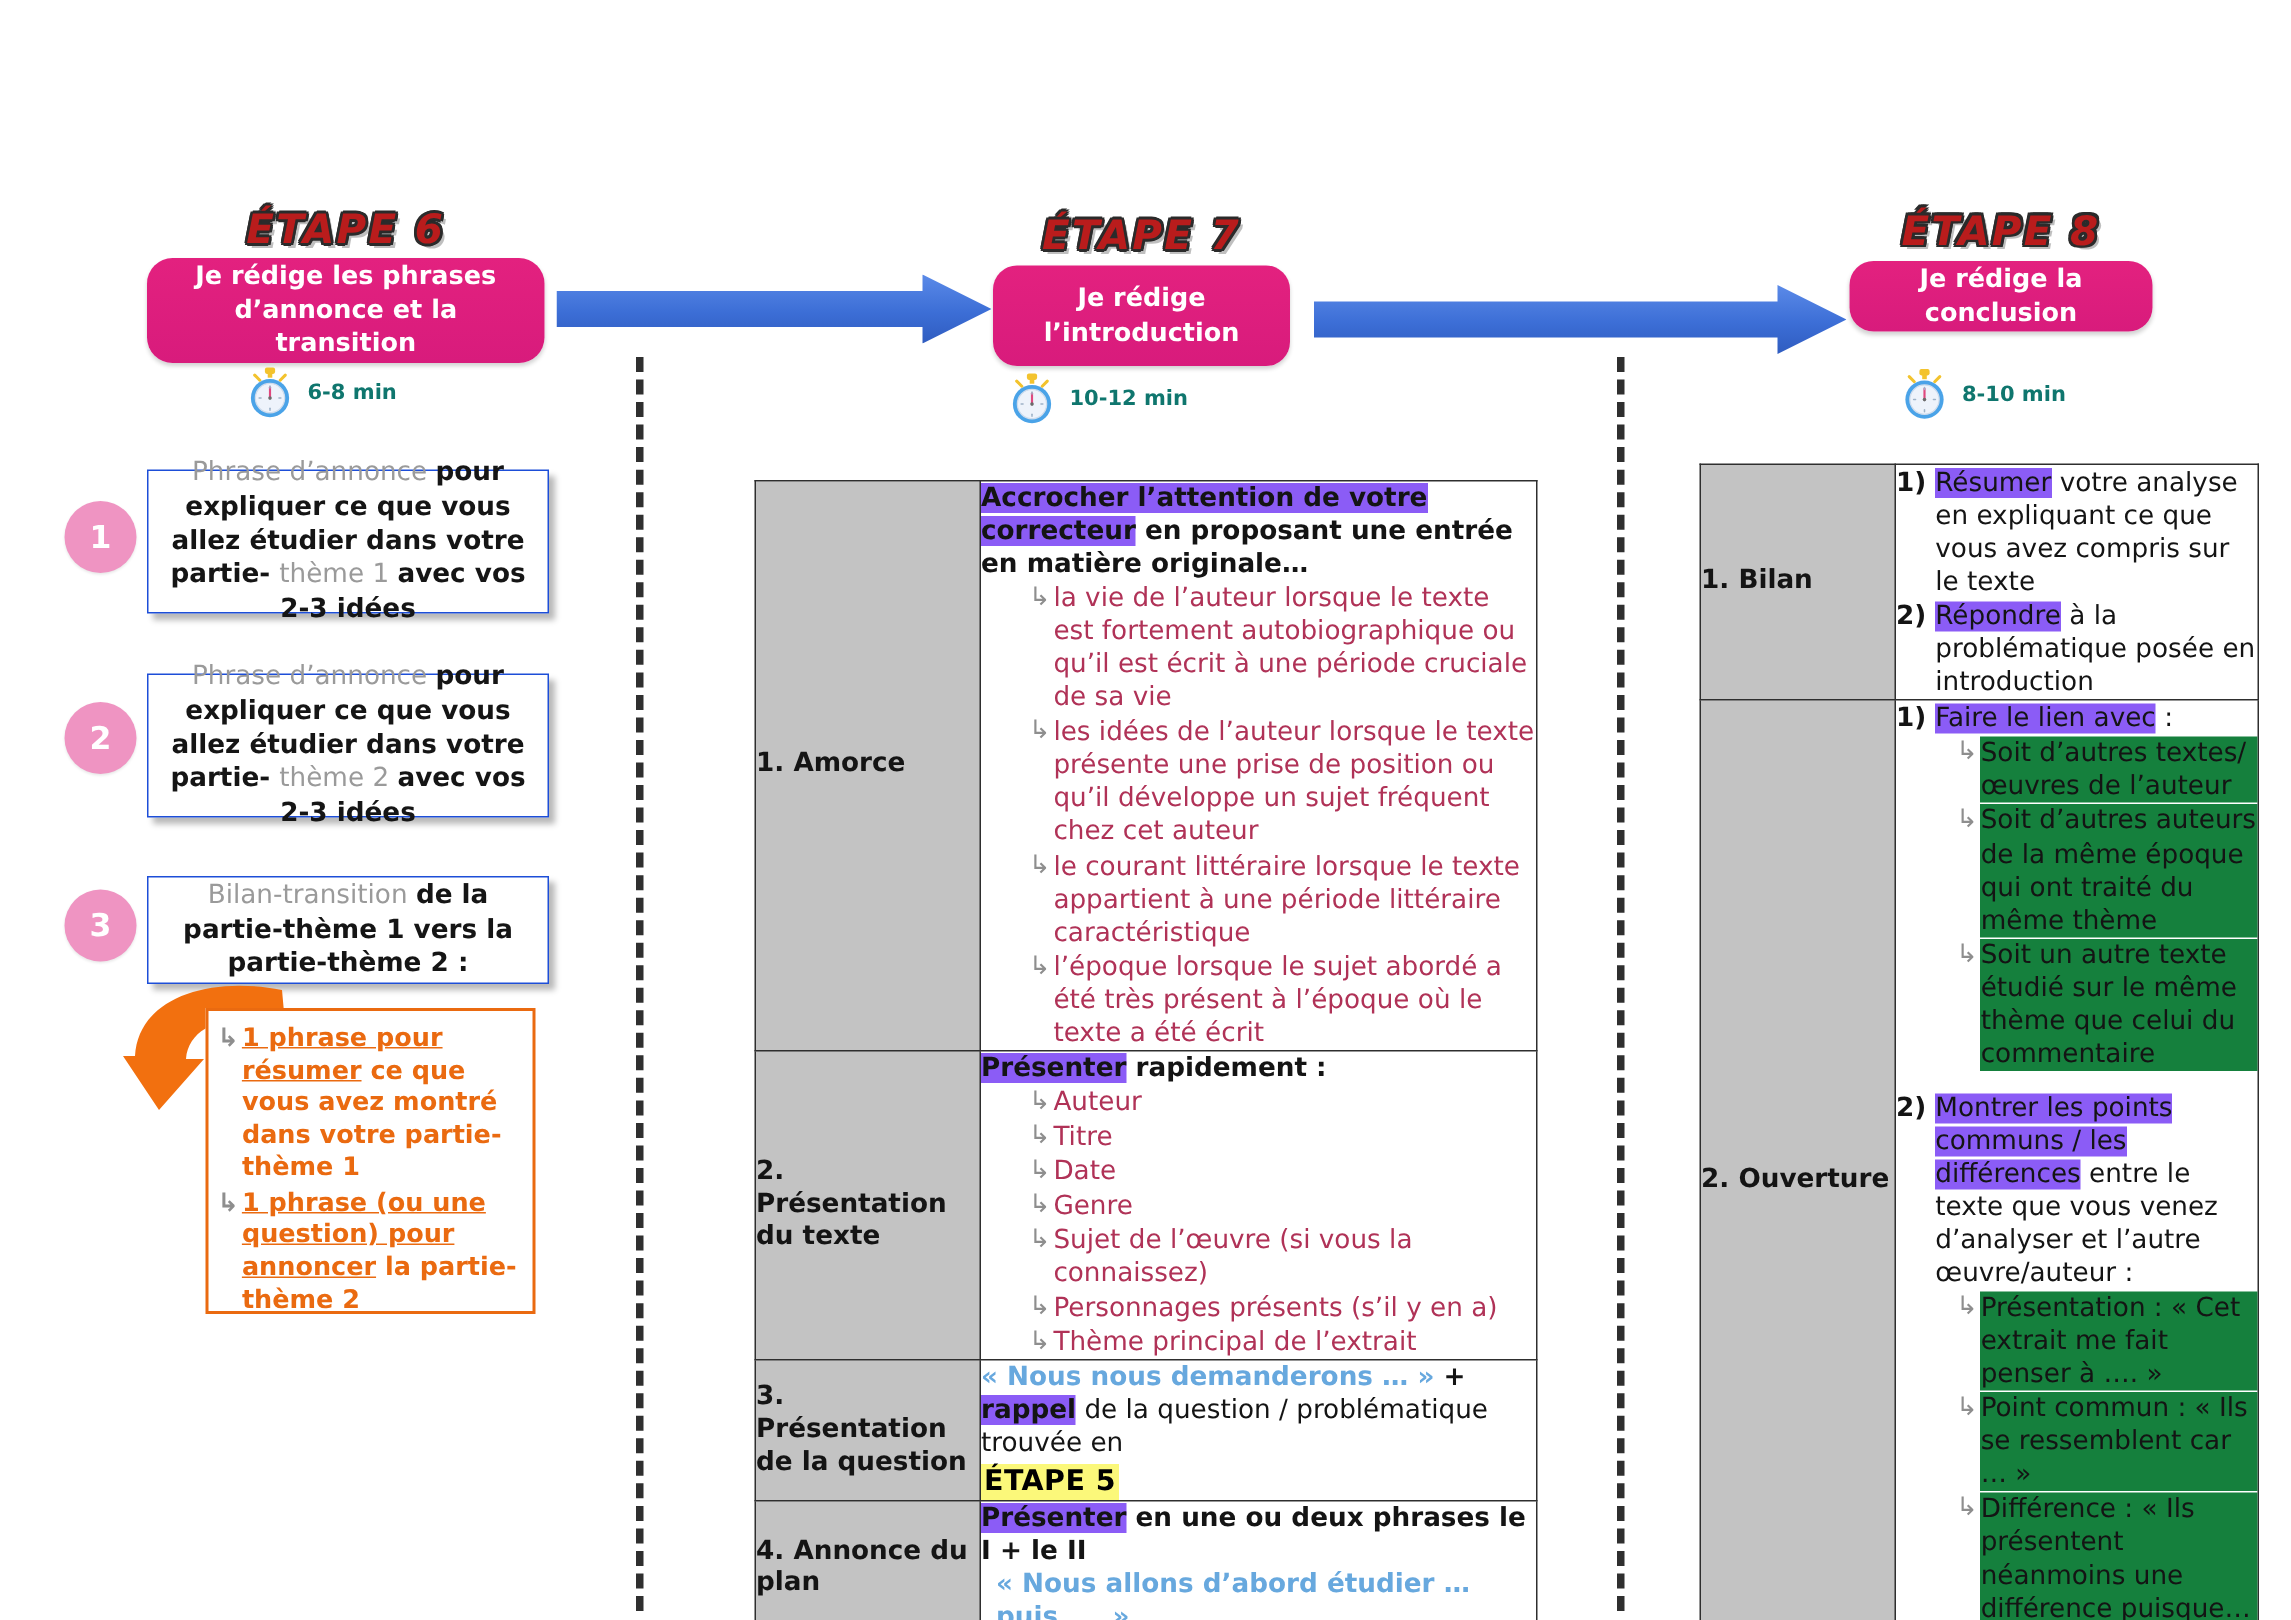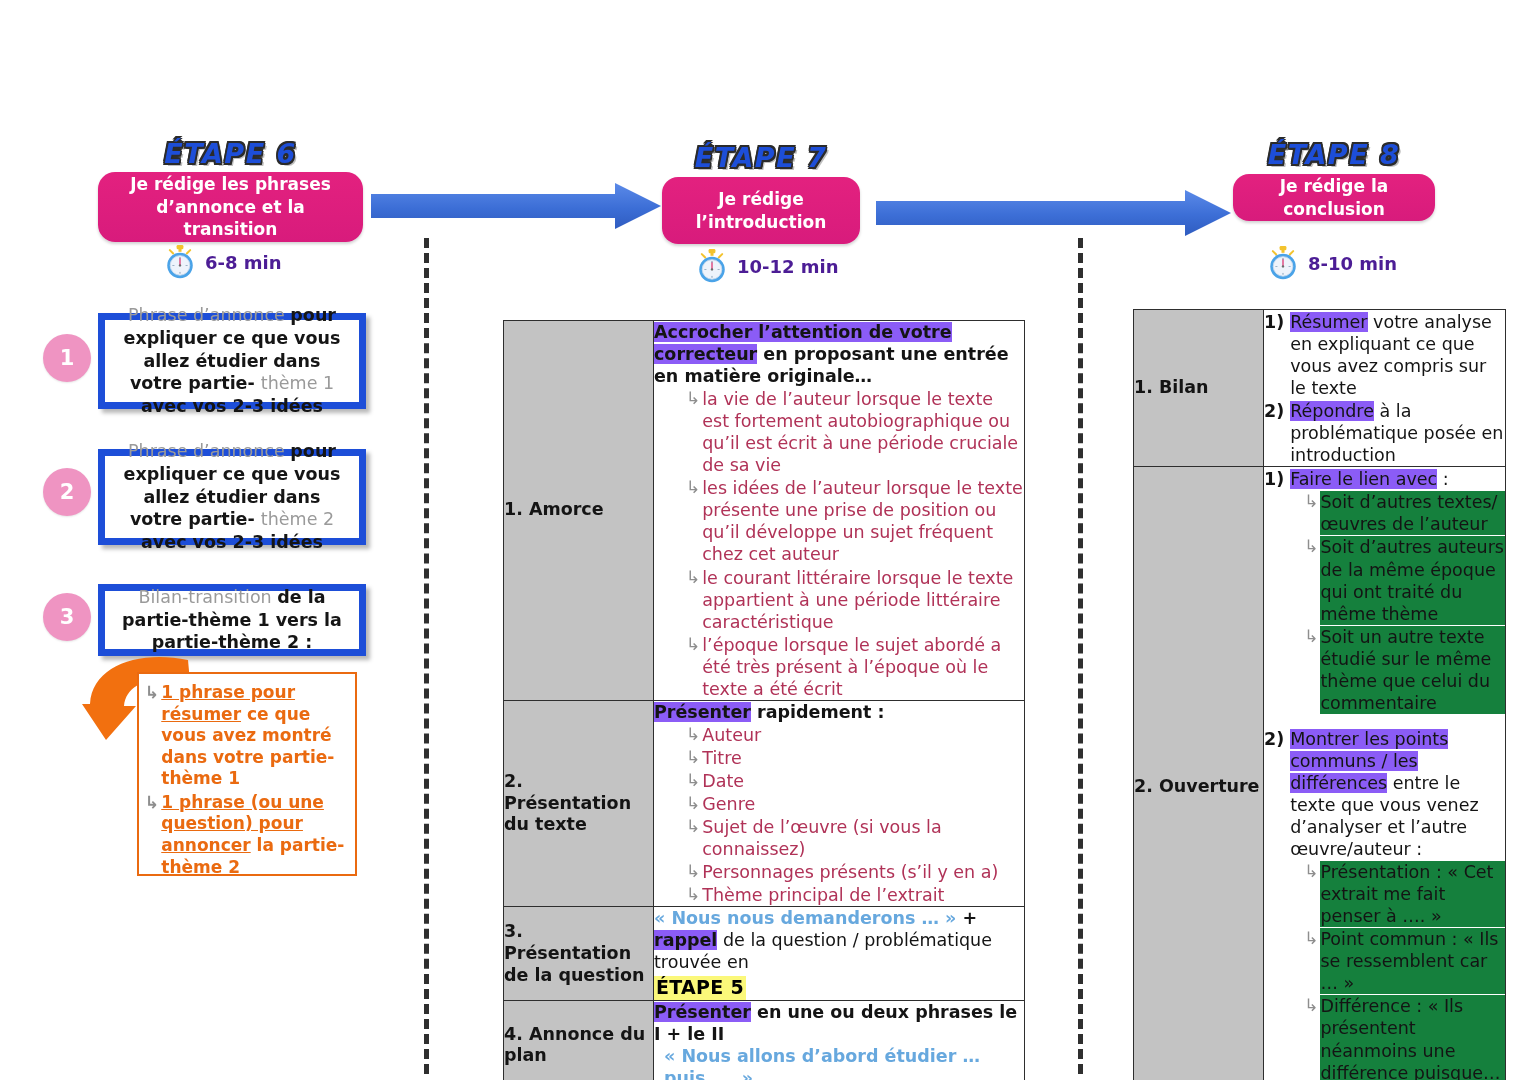--- a/index.html
+++ b/index.html
@@ -9,21 +9,21 @@
     -webkit-font-smoothing:antialiased;
   }
   .abs{position:absolute;}
 
   
   .etape-title{
     position:absolute;
     font-family:"DejaVu Sans","Liberation Sans",sans-serif;
     font-weight:bold;font-style:italic;
     font-size:27px;letter-spacing:1.5px;
-    color:#1d4ed8;
+    color:#b91c1c;
     text-shadow:
       -1.6px -1.6px 0 #2b2b2b, 1.6px -1.6px 0 #2b2b2b,
       -1.6px  1.6px 0 #2b2b2b, 1.6px  1.6px 0 #2b2b2b,
       0 -1.8px 0 #2b2b2b, 0 1.8px 0 #2b2b2b,
       -1.8px 0 0 #2b2b2b, 1.8px 0 0 #2b2b2b,
       3px 3px 0 rgba(0,0,0,.25);
     white-space:nowrap;
     text-align:center;
   }
 
@@ -40,21 +40,21 @@
     display:flex;align-items:center;justify-content:center;
     text-align:center;
     box-shadow:0 2px 3px rgba(0,0,0,.18);
     padding:6px 12px;
     box-sizing:border-box;
   }
 
   
   .timer-row{position:absolute;display:flex;align-items:center;gap:8px;}
   .timer-text{
-    color:#4c1d95;font-size:18px;font-weight:bold;white-space:nowrap;
+    color:#0f766e;font-size:14px;font-weight:bold;white-space:nowrap;
   }
   .stopwatch{width:34px;height:36px;display:block;}
 
   
   .blue-arrow{position:absolute;}
 
   
   .vdash{
     position:absolute;width:0;
     border-left:5px dashed #2f2f2f;
@@ -64,21 +64,21 @@
   .num-circle{
     position:absolute;width:48px;height:48px;border-radius:50%;
     background:#ef94c2;
     color:#ffffff;font-size:21px;font-weight:bold;
     display:flex;align-items:center;justify-content:center;
     box-shadow:0 1px 2px rgba(0,0,0,.10);
   }
 
   
   .wbox{
-    position:absolute;background:#ffffff;border:7px solid #1d4ed8;
+    position:absolute;background:#ffffff;border:1px solid #1d4ed8;
     box-shadow:4px 4px 4px rgba(0,0,0,.28);
     box-sizing:border-box;
     display:flex;align-items:center;justify-content:center;
     padding:7px 10px;
   }
   .wbox p{
     margin:0;text-align:center;font-size:17.5px;line-height:1.30;
     color:#151515;font-weight:bold;
   }
   .g{color:#9a9a9a;font-weight:normal;}
@@ -168,21 +168,21 @@
         <path d="M27 25 L28.5 25"></path>
     </g>
   </svg>
   <span class="timer-text">6-8 min</span>
 </div>
 
 <div class="etape-title" style="left:662px;top:142px;width:198px;">ÉTAPE 7</div>
 
 <div class="step-box" style="left:662px;top:177px;width:198px;height:67px;">Je rédige l’introduction</div>
 
-<div class="timer-row" style="left:695px;top:248px;">
+<div class="timer-row" style="left:671px;top:248px;">
   <svg class="stopwatch" viewBox="0 0 40 42">
     <rect x="16" y="1" width="8" height="5" rx="1.6" fill="#f3c32e"></rect>
     <rect x="18.2" y="4" width="3.6" height="5" fill="#f3c32e"></rect>
     <path d="M8 7 L12 11" stroke="#f3c32e" stroke-width="2.4" stroke-linecap="round"></path>
     <path d="M32 7 L28 11" stroke="#f3c32e" stroke-width="2.4" stroke-linecap="round"></path>
     <circle cx="20" cy="25" r="15" fill="#4aa3e8"></circle>
     <circle cx="20" cy="25" r="11.5" fill="#eef3fb" stroke="#cfdcec" stroke-width="1"></circle>
     <path d="M20 25 L20 16.5" stroke="#e0487f" stroke-width="1.7" stroke-linecap="round"></path>
     <circle cx="20" cy="25" r="1.4" fill="#6b6b6b"></circle>
     <g stroke="#9fb3c8" stroke-width="1.2" stroke-linecap="round">

